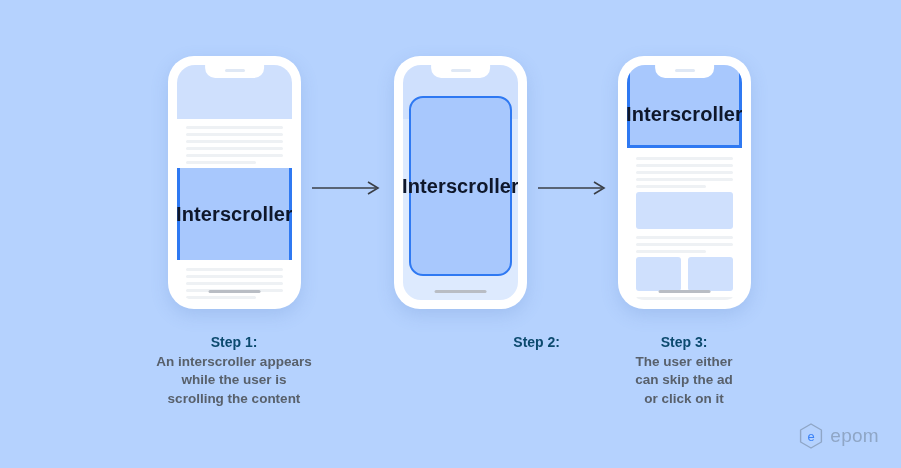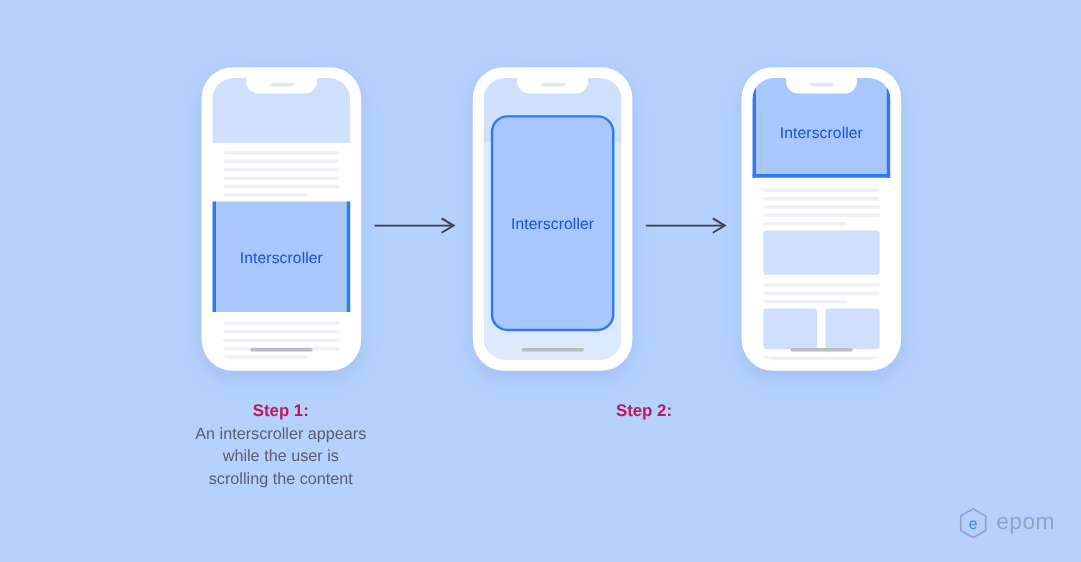--- a/index.html
+++ b/index.html
@@ -138,23 +138,23 @@
     border-left: 3px solid #2f79f2;
     border-right: 3px solid #2f79f2;
     border-bottom: 3px solid #2f79f2;
     box-sizing: border-box;
     display: flex;
     align-items: flex-start;
     justify-content: center;
     z-index: 5;
   }
   .ad-label {
-    color: #1d4ed8;
-    font-size: 13px;
-    font-weight: 400;
+    color: #0f172a;
+    font-size: 20px;
+    font-weight: 700;
     letter-spacing: 0.1px;
     white-space: nowrap;
   }
   .ad-top .ad-label { margin-top: 38px; }
 
   
   .arrow {
     position: absolute;
     top: 180px;
   }
@@ -162,26 +162,26 @@
   
   .caption {
     position: absolute;
     text-align: center;
     color: #58606b;
     font-size: 13.5px;
     line-height: 18.5px;
   }
   .caption .step-title {
     display: block;
-    color: #be185d;
+    color: #0c4a6e;
     font-weight: bold;
     font-size: 14px;
     margin-bottom: 1px;
   }
-  .caption .step-body { display: block; white-space: pre-line; }
+  .caption .step-body { display: block; white-space: pre-line; font-weight: bold; }
 
   
   .logo {
     position: absolute;
     right: 22px;
     bottom: 18px;
     display: flex;
     align-items: center;
     gap: 6px;
   }
@@ -303,20 +303,26 @@
     <span class="step-title">Step 1:</span>
     <span class="step-body">An interscroller appears
 while the user is
 scrolling the content</span>
   </div>
 
   <div class="caption" style="left:360px; top:333px; width:200px;text-align:right;">
     <span class="step-title">Step 2:</span>
   </div>
 
+  <div class="caption" style="left:584px; top:333px; width:200px;">
+    <span class="step-title">Step 3:</span>
+    <span class="step-body">The user either
+can skip the ad
+or click on it</span>
+  </div>
 
   <div class="logo">
     <svg width="26" height="28" viewBox="0 0 26 28">
       <polygon points="13,2 23.4,8 23.4,20 13,26 2.6,20 2.6,8" fill="none" stroke="#8fa6c6" stroke-width="1.4" stroke-linejoin="round"></polygon>
       <text x="13" y="19.2" text-anchor="middle" font-family="Liberation Sans, sans-serif" font-size="13" fill="#3b82f6">e</text>
     </svg>
     <span class="logo-word">epom</span>
   </div>
 
 </div>

